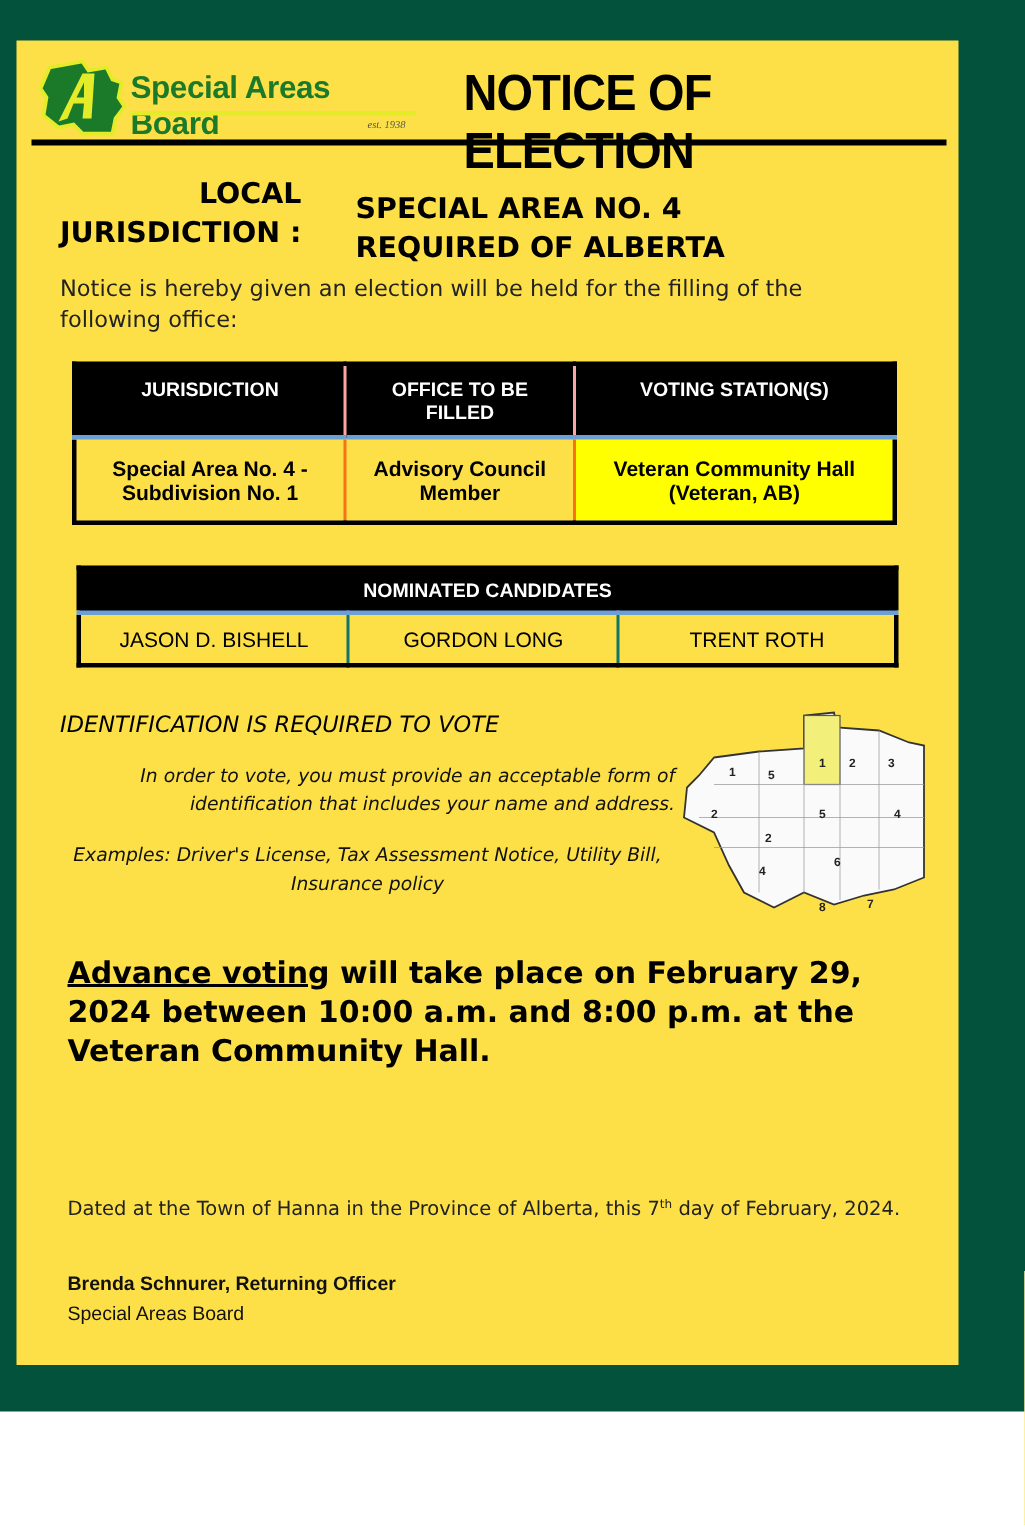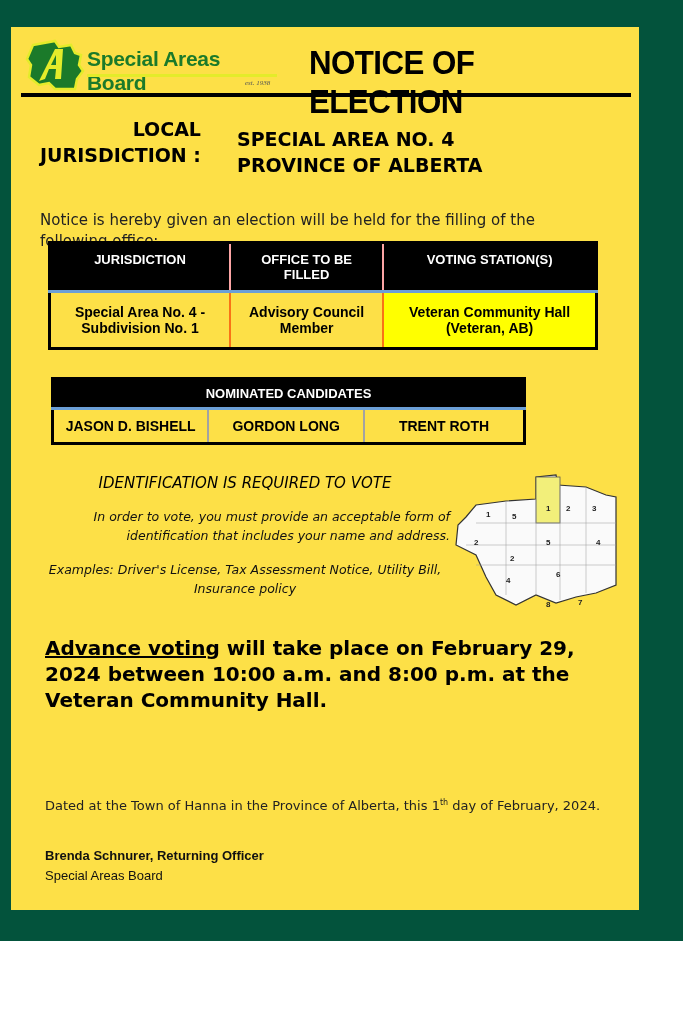--- a/index.html
+++ b/index.html
@@ -8,30 +8,30 @@
   .paper{position:absolute;left:11px;top:27px;width:628px;height:883px;background:#fde047;}
   .logo{position:absolute;left:14px;top:12px;width:250px;height:55px;}
   .logo-shape{position:absolute;left:0;top:0;width:60px;height:52px;}
   .logo-text{position:absolute;left:62px;top:8px;font-family:"Liberation Sans",sans-serif;font-weight:bold;font-size:21px;color:#1b7a2a;letter-spacing:-0.3px;}
   .logo-underline{position:absolute;left:62px;top:35px;width:190px;height:3px;background:#e4ec2a;}
   .logo-est{position:absolute;left:220px;top:40px;font-size:7px;color:#555;font-style:italic;font-family:"Liberation Serif",serif;}
   .notice-title{position:absolute;left:298px;top:16px;font-family:"Liberation Sans",sans-serif;font-weight:bold;font-size:34px;color:#000;letter-spacing:-0.6px;transform:scaleX(0.92);transform-origin:left;}
   .rule{position:absolute;left:10px;top:66px;width:610px;height:4px;background:#000;}
   .jur-label{position:absolute;left:29px;top:89px;font-family:"DejaVu Sans",sans-serif;font-weight:bold;font-size:19px;line-height:26px;color:#000;text-align:right;}
   .jur-value{position:absolute;left:226px;top:87px;font-family:"DejaVu Sans",sans-serif;font-weight:bold;font-size:19px;line-height:26px;color:#000;margin-top:12px;}
-  .intro{position:absolute;left:29px;top:155px;width:560px;font-family:"DejaVu Sans",sans-serif;font-size:15px;line-height:21px;color:#222;margin-top:28px;}
+  .intro{position:absolute;left:29px;top:155px;width:560px;font-family:"DejaVu Sans",sans-serif;font-size:15px;line-height:21px;color:#222;}
   table{border-collapse:collapse;font-family:"Liberation Sans",sans-serif;}
   .office-table{position:absolute;left:37px;top:214px;width:550px;border:3px solid #000;}
   .office-table th{background:#000;color:#fff;font-size:13px;font-weight:bold;padding:8px 6px;height:30px;vertical-align:top;border-bottom:3px solid #6b9fd6;border-right:2px solid #fca5a5;}
   .office-table td{font-size:14px;font-weight:bold;text-align:center;padding:6px;height:42px;border-right:2px solid #f97316;color:#000;}
   .office-table td.hl{background:#ffff00;margin-left:39px;}
-  .cand-table{position:absolute;left:40px;top:350px;width:475px;border:3px solid #000;}
+  .cand-table{position:absolute;left:40px;top:350px;width:548px;border:3px solid #000;}
   .cand-table th{background:#000;color:#fff;font-size:13px;font-weight:bold;padding:6px;border-bottom:3px solid #6b9fd6;}
-  .cand-table td{font-size:14px;font-weight:bold;text-align:center;padding:8px 4px;border-right:2px solid #a3a3a3;color:#000;}
-  .id-title{position:absolute;left:29px;top:447px;width:410px;text-align:center;font-family:"DejaVu Sans",sans-serif;font-style:italic;font-size:15px;color:#000;}
+  .cand-table td{font-size:14px;font-weight:normal;text-align:center;padding:8px 4px;border-right:2px solid #0f766e;color:#000;}
+  .id-title{position:absolute;left:29px;top:447px;width:410px;text-align:left;font-family:"DejaVu Sans",sans-serif;font-style:italic;font-size:15px;color:#000;}
   .id-body{position:absolute;left:29px;top:480px;width:410px;text-align:right;font-family:"DejaVu Sans",sans-serif;font-style:italic;font-size:12.5px;line-height:19px;color:#111;}
   .id-examples{position:absolute;left:29px;top:533px;width:410px;text-align:center;font-family:"DejaVu Sans",sans-serif;font-style:italic;font-size:12.5px;line-height:19px;color:#111;}
   .map{position:absolute;left:435px;top:438px;width:180px;height:160px;}
   .vote{position:absolute;left:34px;width:580px;font-family:"DejaVu Sans",sans-serif;font-weight:bold;font-size:20px;line-height:26px;color:#000;}
   .vote u{text-decoration:underline;}
   .dated{position:absolute;left:34px;top:766px;width:572px;font-family:"DejaVu Sans",sans-serif;font-size:13px;line-height:20px;color:#222;text-align:justify;}
   .officer{position:absolute;left:34px;top:819px;font-family:Liberation Sans, sans-serif;font-size:13px;line-height:20px;color:#111;}
   .officer b{font-weight:bold;}
 </style>
 </head>
@@ -53,21 +53,21 @@
 
   <div class="notice-title">NOTICE OF ELECTION</div>
   <div class="rule"></div>
 
   <div class="jur-label">
     <div>LOCAL</div>
     <div>JURISDICTION :</div>
   </div>
   <div class="jur-value">
     <div>SPECIAL AREA NO. 4</div>
-    <div>PROVINCE OF ALBERTA</div>
+    <div>REQUIRED OF ALBERTA</div>
   </div>
 
   <div class="intro">Notice is hereby given an election will be held for the filling of the following office:</div>
 
   <table class="office-table">
     <tbody>
         <tr>
       <th style="width:33%">JURISDICTION</th>
       <th style="width:28%">OFFICE TO BE FILLED</th>
       <th style="width:39%">VOTING STATION(S)</th>
@@ -121,19 +121,19 @@
       <text x="64" y="96">2</text>
         <text x="60" y="118">4</text>
         <text x="110" y="112">6</text>
         <text x="100" y="142">8</text>
         <text x="132" y="140">7</text>
     </g>
   </svg>
 
   <div class="vote" style="top:608px;"><u>Advance voting</u><span> will take place on February 29, 2024 between 10:00 a.m. and 8:00 p.m. at the Veteran Community Hall.</span></div>
 
-  <div class="dated"><span>Dated at the Town of Hanna in the Province of Alberta, this 1</span><sup style="font-size:8px">th</sup><span> day of February, 2024.</span></div>
+  <div class="dated"><span>Dated at the Town of Hanna in the Province of Alberta, this 7</span><sup style="font-size:8px">th</sup><span> day of February, 2024.</span></div>
 
   <div class="officer">
     <b>Brenda Schnurer, Returning Officer</b><br>
     <span>Special Areas Board</span>
   </div>
 </div>
 
 </body></html>

